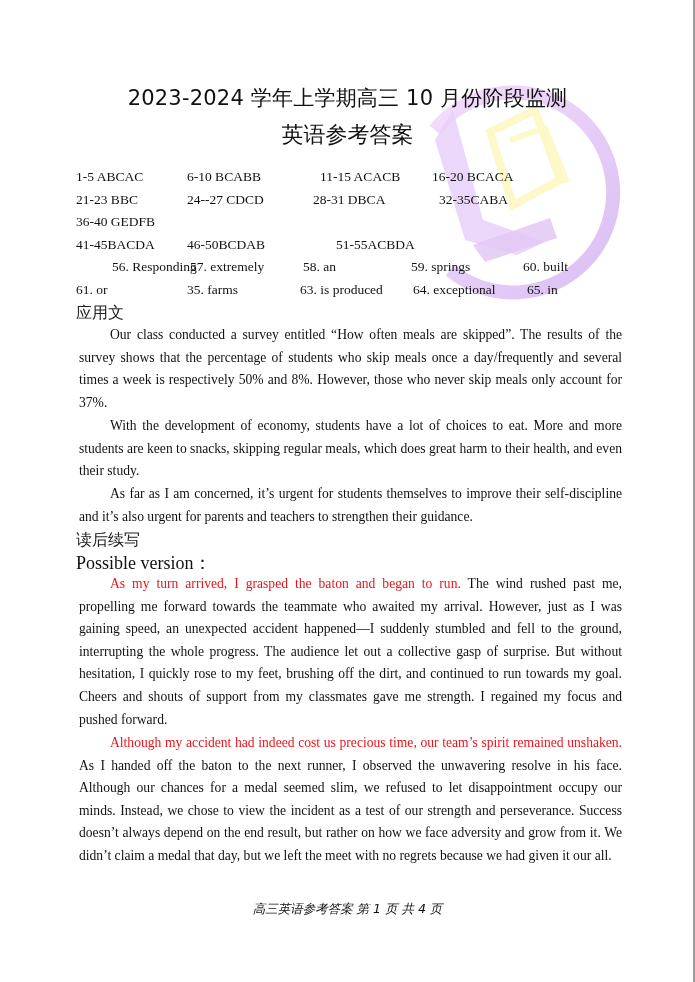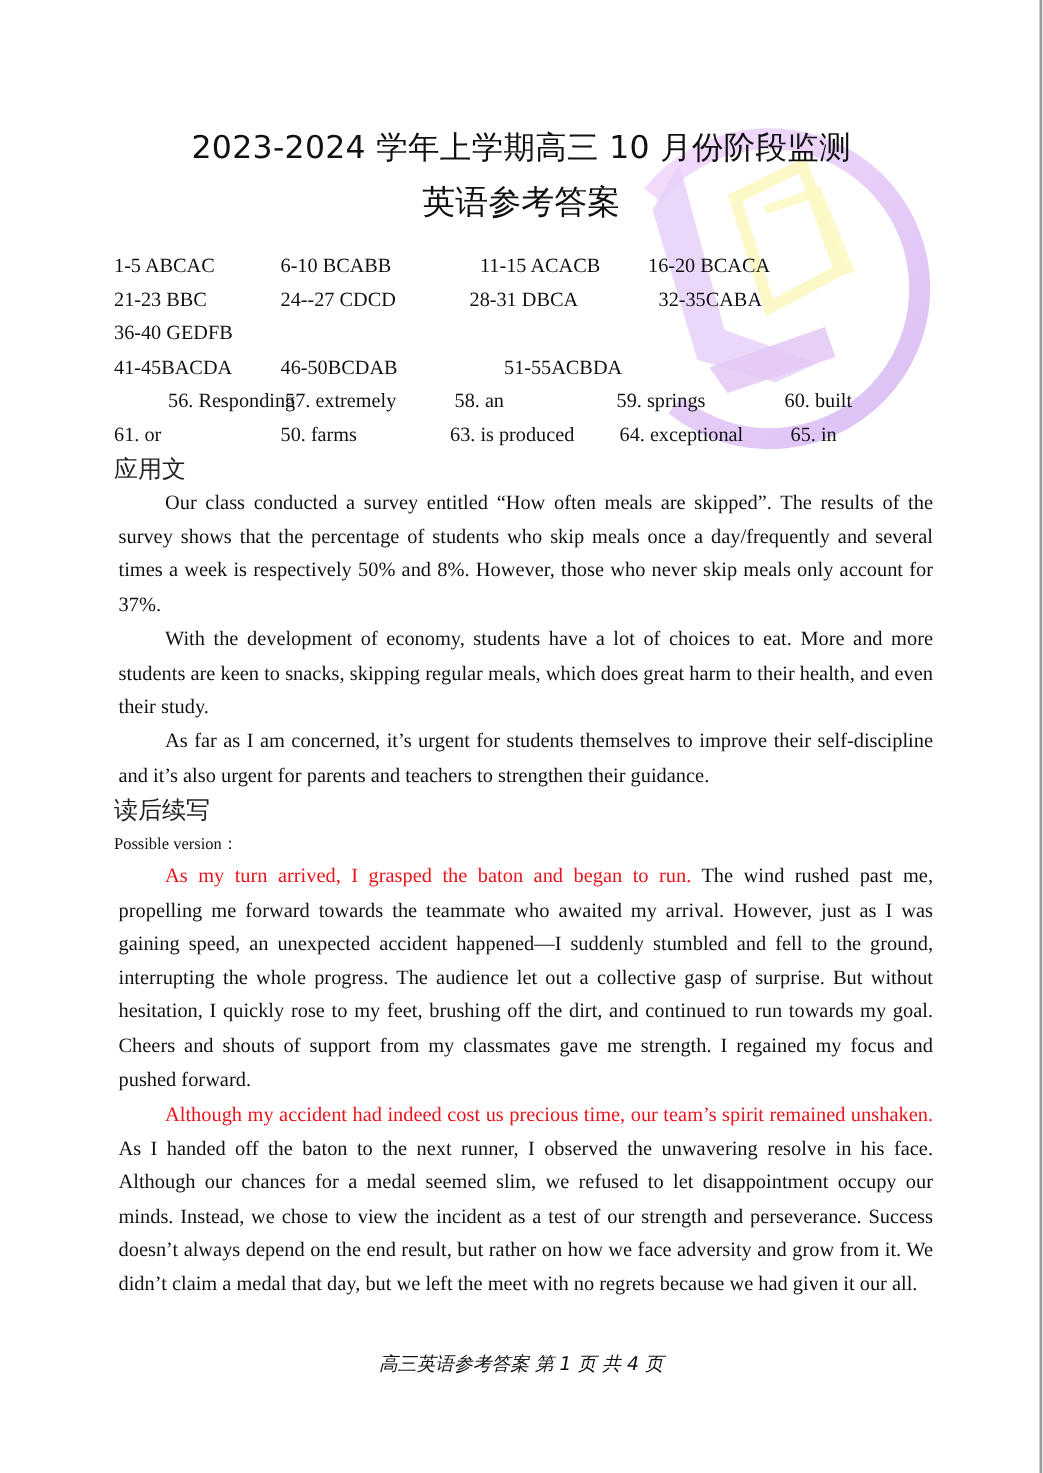--- a/index.html
+++ b/index.html
@@ -42,21 +42,21 @@
       font-family: "DejaVu Sans", "Liberation Sans", sans-serif;
       color: #111;
       margin: 0;
       font-weight: normal;
     }
     .title-main { top: 84px; font-size: 21px; letter-spacing: 0.2px; }
     .title-sub { top: 120px; font-size: 22px; }
 
     .line {
       position: absolute;
-      font-size: 11px;
+      font-size: 18px;
       line-height: 16px;
       white-space: nowrap;
     }
     .cell { position: absolute; white-space: nowrap; font-size: 13.5px; }
 
     .cn {
       font-family: "DejaVu Sans", "Liberation Sans", sans-serif;
       font-size: 16px;
       color: #222;
     }
@@ -128,21 +128,21 @@
     <span class="cell" style="left:187px; top:237px;">46-50BCDAB</span>
     <span class="cell" style="left:300px; top:237px;margin-left:36px;">51-55ACBDA</span>
 
     <span class="cell" style="left:76px; top:259px;margin-left:36px;">56. Responding</span>
     <span class="cell" style="left:190px; top:259px;">57. extremely</span>
     <span class="cell" style="left:303px; top:259px;">58. an</span>
     <span class="cell" style="left:411px; top:259px;">59. springs</span>
     <span class="cell" style="left:523px; top:259px;">60. built</span>
 
     <span class="cell" style="left:76px; top:282px;">61. or</span>
-    <span class="cell" style="left:187px; top:282px;">50. farms</span>
+    <span class="cell" style="left:187px; top:282px;">35. farms</span>
     <span class="cell" style="left:300px; top:282px;">63. is produced</span>
     <span class="cell" style="left:413px; top:282px;">64. exceptional</span>
     <span class="cell" style="left:527px; top:282px;">65. in</span>
   </div>
 
   <div class="line cn" style="left:76px; top:305px;">应用文</div>
 
   <p class="para" style="top:324px;">
     <span class="indent"></span><span>Our class conducted a survey entitled “How often meals are skipped”. The results of the survey shows that the percentage of students who skip meals once a day/frequently and several times a week is respectively 50% and 8%. However, those who never skip meals only account for 37%.</span>
   </p>

